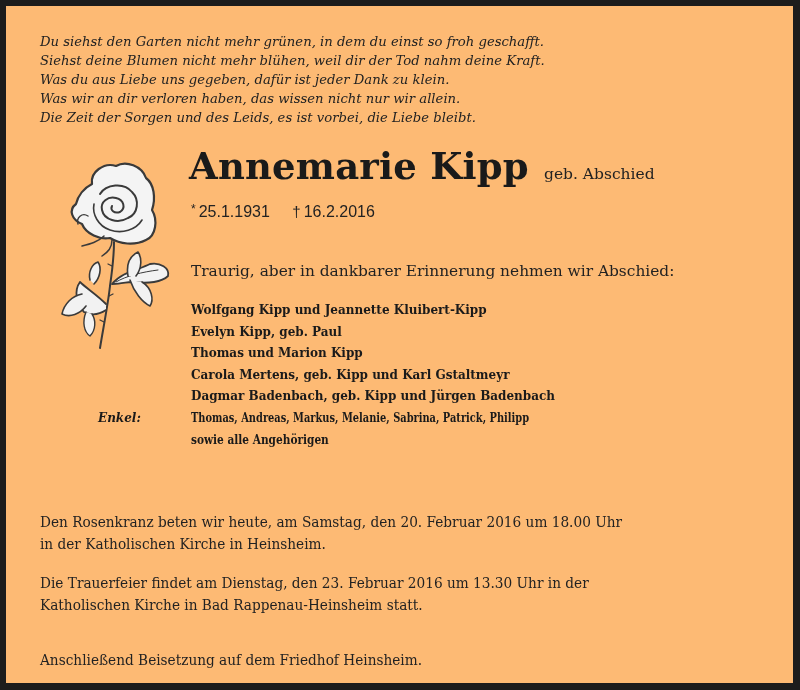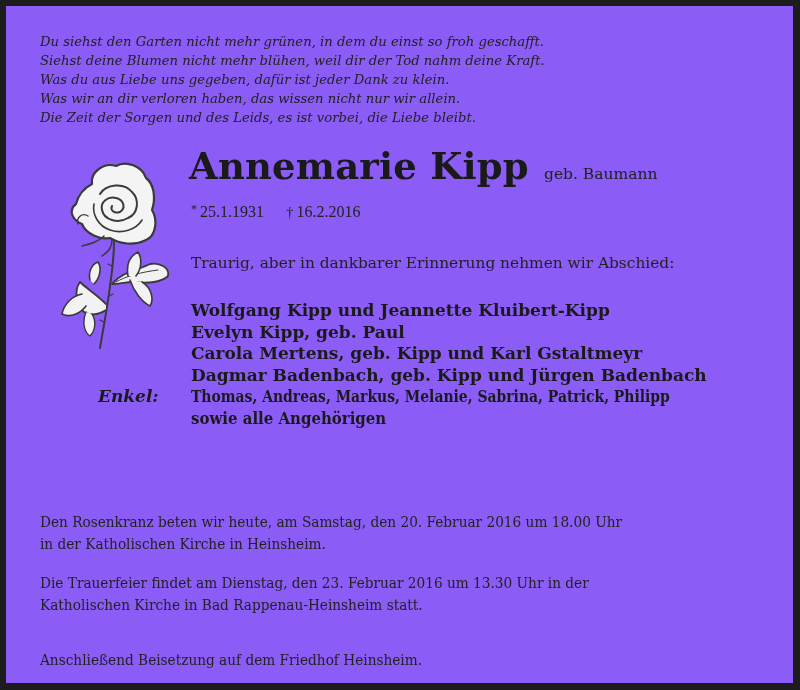--- a/index.html
+++ b/index.html
@@ -6,21 +6,21 @@
     body {
       width: 800px; height: 690px;
       background: #1c1c1c;
       position: relative;
       overflow: hidden;
     }
     .card {
       position: absolute;
       left: 6px; top: 6px;
       width: 787px; height: 677px;
-      background: #8b5cf6;
+      background: #fdba74;
       color: #1f1f1f;
       font-family: "DejaVu Serif", "Liberation Serif", serif;
     }
     .poem {
       position: absolute;
       left: 34px; top: 26px;
       font-family: "DejaVu Serif", serif;
       font-style: italic;
       font-size: 13.2px;
       line-height: 19px;
@@ -48,43 +48,43 @@
     }
     .maiden {
       font-family: "DejaVu Serif", serif;
       font-size: 15.5px;
       margin-left: 10px;
       color: #222;
     }
     .dates {
       position: absolute;
       left: 185px; top: 196px;
-      font-family: Liberation Serif, serif;
+      font-family: Liberation Sans, sans-serif;
       font-size: 16px;
       color: #222;
       white-space: nowrap;
     }
     .dates .sym { font-size: 12px; vertical-align: 4px; margin-right: 3px; }
     .dates .cross { font-size: 15px; margin-right: 3px; margin-left: 18px; }
 
     .intro {
       position: absolute;
-      left: 185px; top: 248px;
+      left: 185px; top: 256px;
       font-family: "DejaVu Serif", serif;
       font-size: 15.4px;
       color: #222;
       white-space: nowrap;
     }
 
     .mourners {
       position: absolute;
       left: 92px; top: 294px;
       font-family: "DejaVu Serif", serif;
       font-weight: bold;
-      font-size: 17px;
+      font-size: 12px;
       line-height: 21.6px;
       color: #1a1a1a;
     }
     .mrow { display: flex; white-space: nowrap; }
     .mlabel { width: 93px; flex: 0 0 93px; font-style: italic; }
     .mtext { }
     .condensed {
       display: inline-block;
       transform-origin: left center;
     }
@@ -135,41 +135,45 @@
     <path d="M88 126 C92 138 100 148 108 152 C112 146 110 134 100 128" stroke-width="1.6" fill="#f2f2f2"></path>
 
     <path d="M64 150 C54 140 44 134 38 128 C32 136 34 150 42 158 C50 162 58 160 64 156" stroke-width="1.8" fill="#f2f2f2"></path>
     <path d="M48 126 C46 118 50 110 56 108 C60 114 58 124 52 130" stroke-width="1.6" fill="#f2f2f2"></path>
     <path d="M40 140 C30 142 22 150 20 160 C28 164 38 160 44 152" stroke-width="1.6" fill="#f2f2f2"></path>
     <path d="M44 158 C40 168 42 178 48 182 C54 176 54 166 50 160" stroke-width="1.4" fill="#f2f2f2"></path>
   </svg>
 
   <div class="name-row">
     <span class="name">Annemarie Kipp</span>
-    <span class="maiden">geb. Baumann</span>
+    <span class="maiden">geb. Abschied</span>
   </div>
 
   <div class="dates">
     <span class="sym">*</span><span>25.1.1931</span>
     <span class="cross">†</span><span>16.2.2016</span>
   </div>
 
   <div class="intro">Traurig, aber in dankbarer Erinnerung nehmen wir Abschied:</div>
 
   <div class="mourners">
     <div class="mrow">
       <span class="mlabel"></span>
       <span class="mtext">Wolfgang Kipp und Jeannette Kluibert-Kipp</span>
     </div>
     <div class="mrow">
       <span class="mlabel"></span>
       <span class="mtext">Evelyn Kipp, geb. Paul</span>
     </div>
     <div class="mrow">
       <span class="mlabel"></span>
+      <span class="mtext">Thomas und Marion Kipp</span>
+    </div>
+    <div class="mrow">
+      <span class="mlabel"></span>
       <span class="mtext">Carola Mertens, geb. Kipp und Karl Gstaltmeyr</span>
     </div>
     <div class="mrow">
       <span class="mlabel"></span>
       <span class="mtext">Dagmar Badenbach, geb. Kipp und Jürgen Badenbach</span>
     </div>
     <div class="mrow">
       <span class="mlabel">Enkel:</span>
       <span class="mtext condensed" style="transform:scaleX(0.82)">Thomas, Andreas, Markus, Melanie, Sabrina, Patrick, Philipp</span>
     </div>

